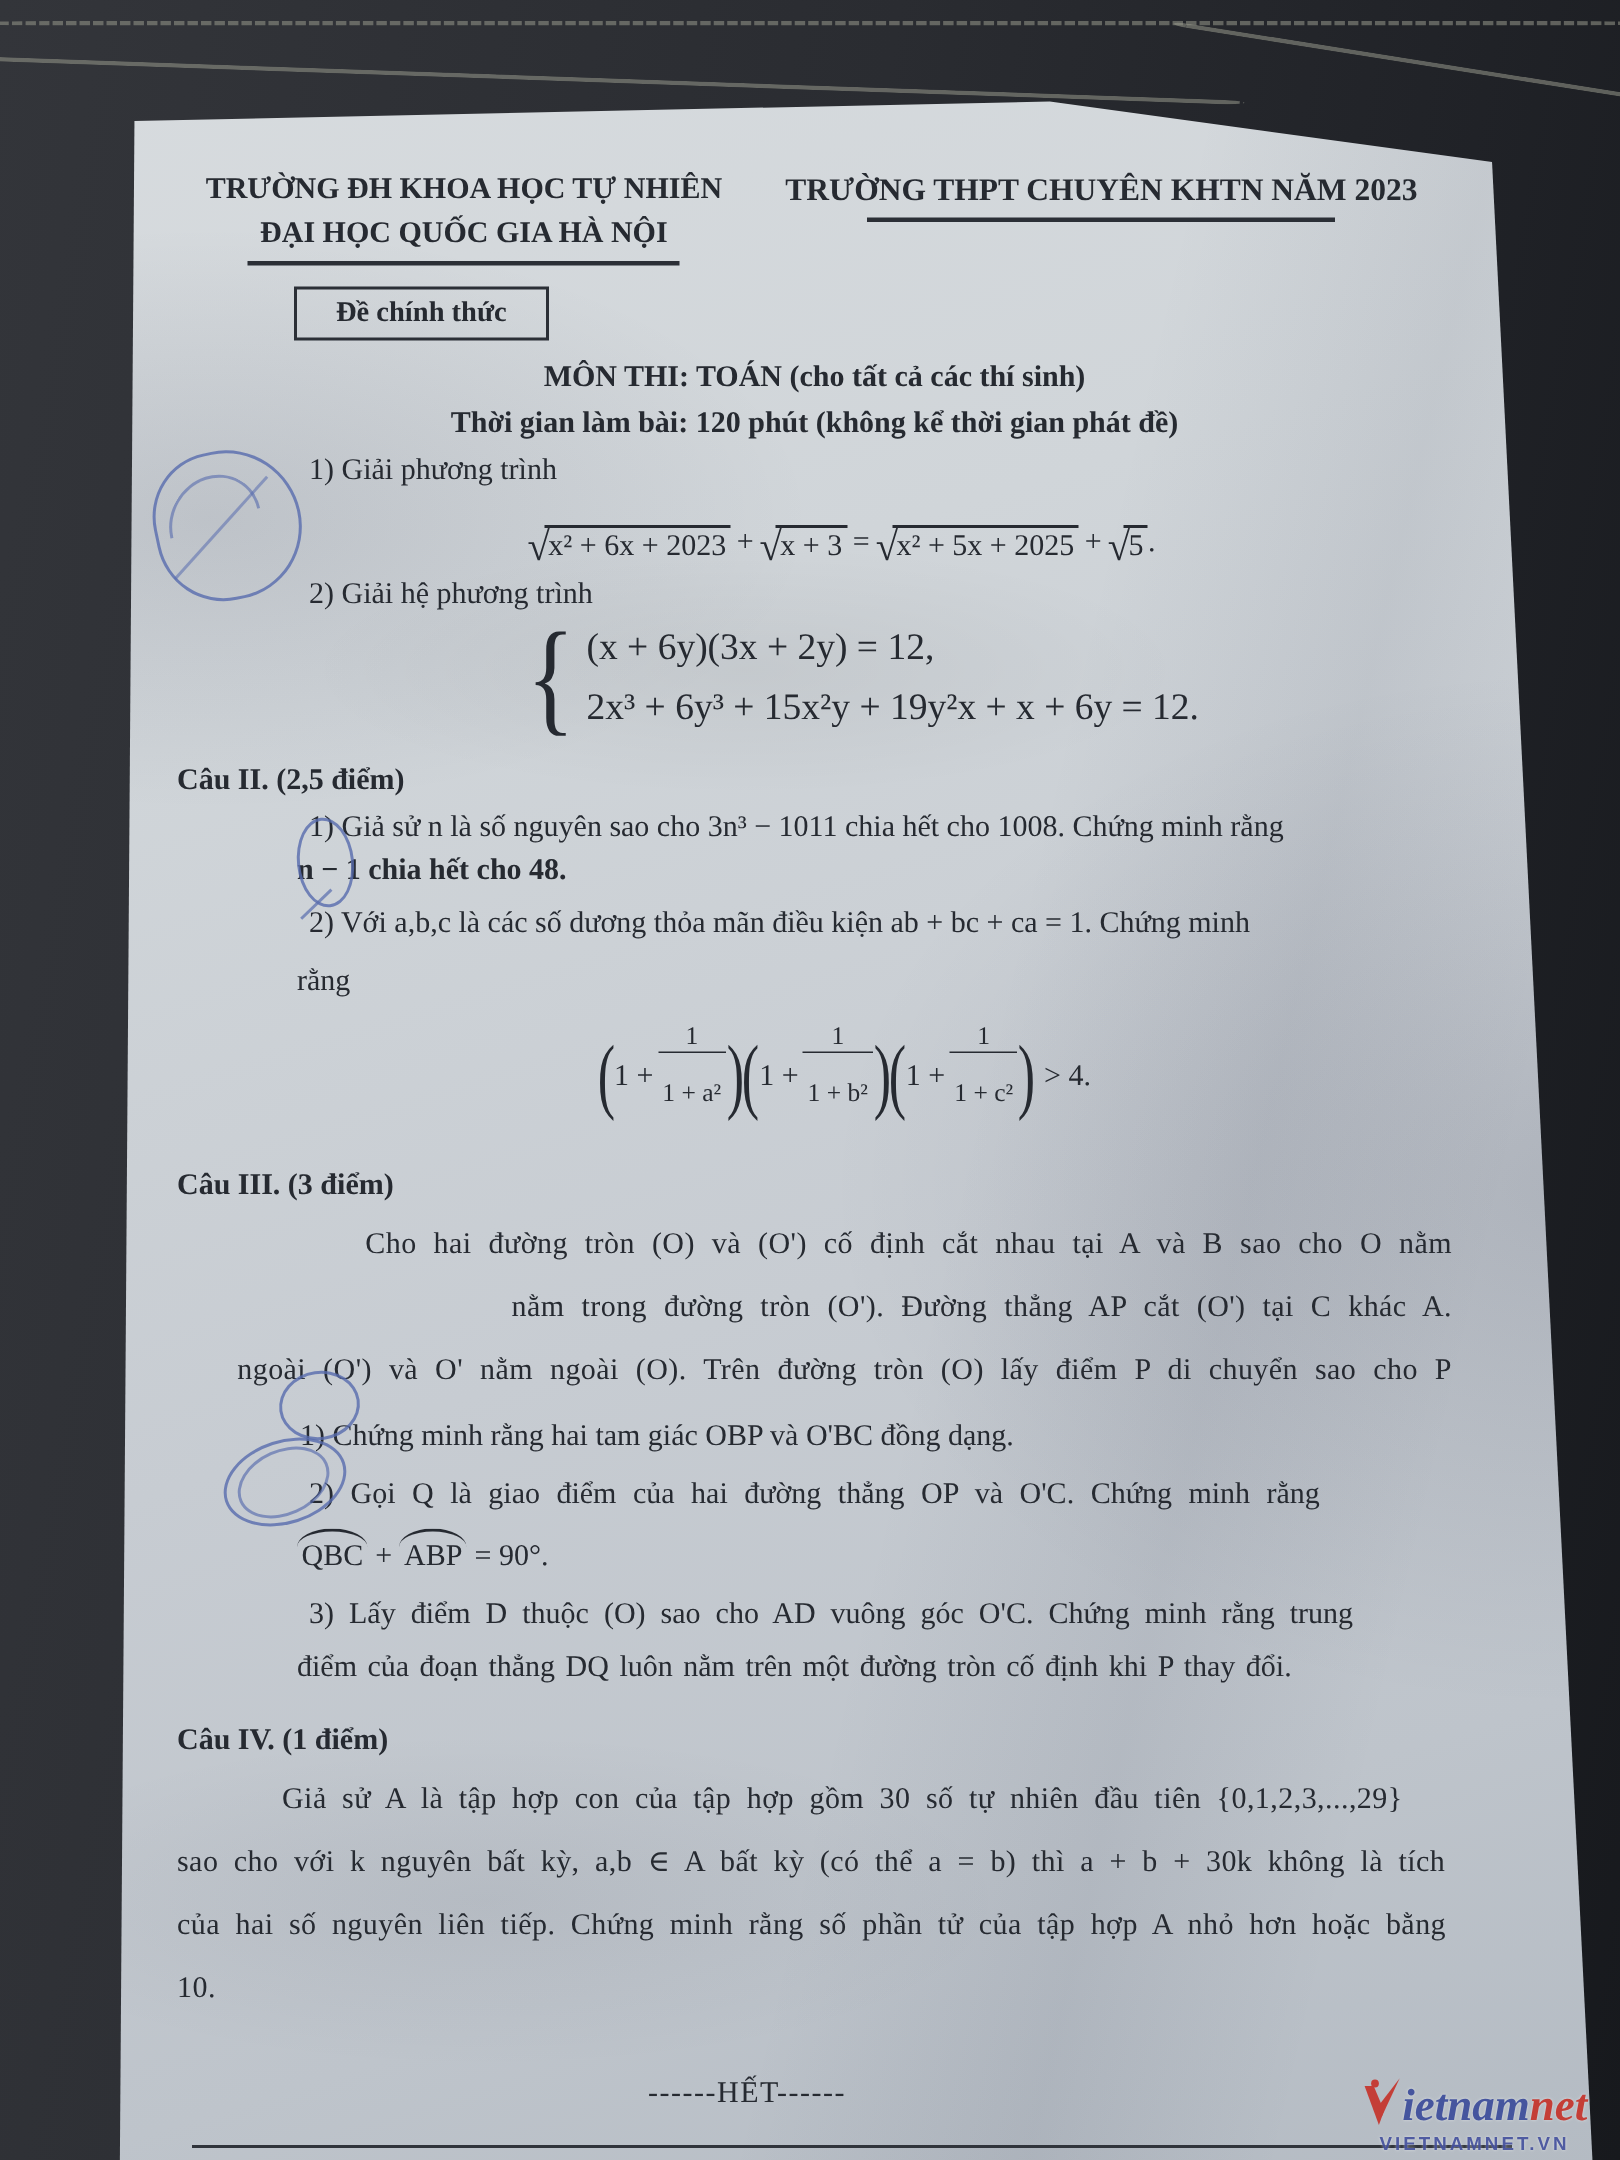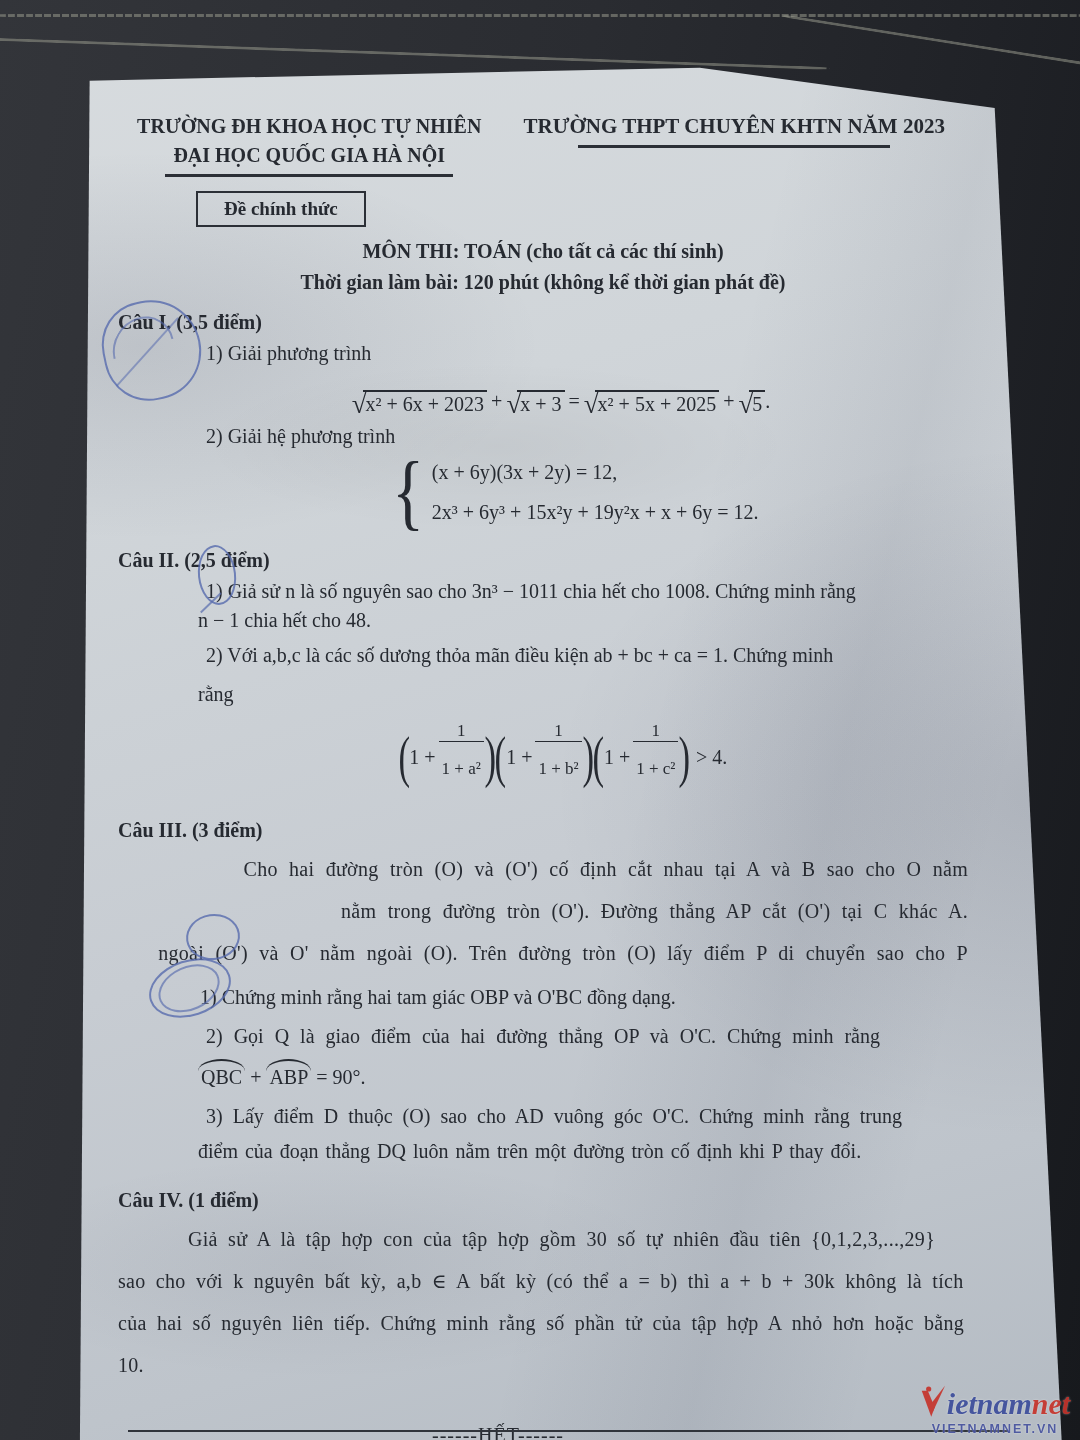--- a/index.html
+++ b/index.html
@@ -44,21 +44,21 @@
   .just{word-spacing:6px;letter-spacing:.3px;line-height:42px;}
   
   .eq-line{margin-top:9px;text-align:center;transform:translateX(18px);font-size:20px;}
   .sqrt{display:inline-block;white-space:nowrap;margin-top:16px;}
   .rsym{font-size:27px;line-height:1;vertical-align:top;position:relative;top:1px;margin-right:-4px;}
   .rad{display:inline-block;border-top:2px solid #262a31;padding:1px 3px 0 3px;vertical-align:top;}
   .op{padding:0 4px;}
   
   .system{margin-top:4px;display:flex;justify-content:center;transform:translateX(30px);align-items:center;}
   .sysbrace{font-size:84px;line-height:.8;font-weight:300;margin-right:4px;transform:scaleX(.8);}
-  .sys-lines{line-height:40px;font-size:20px;}
+  .sys-lines{line-height:40px;font-size:25px;}
   
   .ineq{margin-top:14px;display:flex;justify-content:center;align-items:center;
         transform:translateX(20px);font-size:20px;}
   .bigp{font-size:56px;font-weight:300;line-height:.9;transform:scaleX(.62);margin:0 -4px;}
   .frac{display:inline-flex;flex-direction:column;align-items:center;font-size:17px;line-height:1.25;margin:0 1px;}
   .frac .den{border-top:1.8px solid #262a31;padding:16px 3px;}
   .lead{margin-right:2px;}
   .tail{margin-left:6px;}
   
   .hat{position:relative;display:inline-block;padding:4px 3px 0;}
@@ -76,21 +76,21 @@
   .pen1::after{content:"";position:absolute;left:-4px;top:48px;width:92px;height:2px;
      background:rgba(88,108,174,.55);transform:rotate(-36deg);}
   .pen2{left:198px;top:545px;width:34px;height:56px;transform:rotate(-6deg);}
   .pen2::after{content:"";position:absolute;left:-6px;top:54px;width:28px;height:2px;
      background:rgba(88,108,174,.7);transform:rotate(-38deg);}
   .pen3{left:186px;top:914px;width:50px;height:42px;transform:rotate(-8deg);}
   .pen4{left:148px;top:960px;width:80px;height:52px;transform:rotate(-18deg);}
   .pen4::before{content:"";position:absolute;left:7px;top:4px;width:60px;height:40px;
      border:2px solid rgba(88,108,174,.65);border-radius:50%;transform:rotate(-6deg);}
   
-  .wm{position:absolute;right:0;bottom:4px;width:170px;text-align:center;z-index:6;opacity:.92;}
+  .wm{position:absolute;right:12px;bottom:4px;width:170px;text-align:center;z-index:6;opacity:.92;}
   .wm-row{display:flex;align-items:flex-end;justify-content:center;
           font-family:"Liberation Serif",serif;font-style:italic;font-weight:bold;font-size:30px;line-height:1;}
   .wm-blue{color:#3c4d9b;text-shadow:0 0 2px rgba(255,255,255,.55);}
   .wm-red{color:#c6342c;text-shadow:0 0 2px rgba(255,255,255,.55);}
   .wm-url{margin-top:3px;font-family:"Liberation Sans",sans-serif;font-weight:bold;font-size:12.5px;
           letter-spacing:2px;color:#47539f;text-shadow:0 0 2px rgba(255,255,255,.6);}
   .wm-v{width:26px;height:34px;margin-right:1px;flex:0 0 auto;}
 </style>
 </head>
 <body>
@@ -116,38 +116,37 @@
           <div class="rule rr"></div>
         </div>
       </div>
 
       <div class="official-box">Đề chính thức</div>
 
       <div class="center-b subject ln">MÔN THI: TOÁN (cho tất cả các thí sinh)</div>
       <div class="center-b duration ln">Thời gian làm bài: 120 phút (không kể thời gian phát đề)</div>
 
       
-      <div class="sec-h ln">Câu I. (3,5 điểm)</div>
       <div class="item ind ln">1) Giải phương trình</div>
       <div class="eq-line ln">
         <span class="sqrt"><span class="rsym">√</span><span class="rad">x² + 6x + 2023</span></span><span class="op">+</span><span class="sqrt"><span class="rsym">√</span><span class="rad">x + 3</span></span><span class="op">=</span><span class="sqrt"><span class="rsym">√</span><span class="rad">x² + 5x + 2025</span></span><span class="op">+</span><span class="sqrt"><span class="rsym">√</span><span class="rad">5</span></span><span>.</span>
       </div>
       <div class="item ind ln">2) Giải hệ phương trình</div>
       <div class="system">
         <span class="sysbrace">{</span>
         <div class="sys-lines">
           <div class="ln">(x + 6y)(3x + 2y) = 12,</div>
           <div class="ln">2x³ + 6y³ + 15x²y + 19y²x + x + 6y = 12.</div>
         </div>
       </div>
 
       
       <div class="sec-h ln">Câu II. (2,5 điểm)</div>
       <div class="item ind ln">1) Giả sử n là số nguyên sao cho 3n³ − 1011 chia hết cho 1008. Chứng minh rằng</div>
-      <div class="ln" style="margin:6px 0 0 80px;">n − 1 chia hết cho 48.</div>
+      <div class="ln" style="margin:6px 0 0 80px;font-weight:bold;">n − 1 chia hết cho 48.</div>
       <div class="ln" style="margin:12px 0 0 88px;">2) Với a,b,c là các số dương thỏa mãn điều kiện ab + bc + ca = 1. Chứng minh</div>
       <div class="ln" style="margin:16px 0 0 80px;">rằng</div>
       <div class="ineq">
         <span class="bigp">(</span>
           <span class="lead">1 +</span>
           <span class="frac">
             <span class="num">1</span>
             <span class="den">1 + a²</span>
           </span>
           <span class="bigp">)</span>

